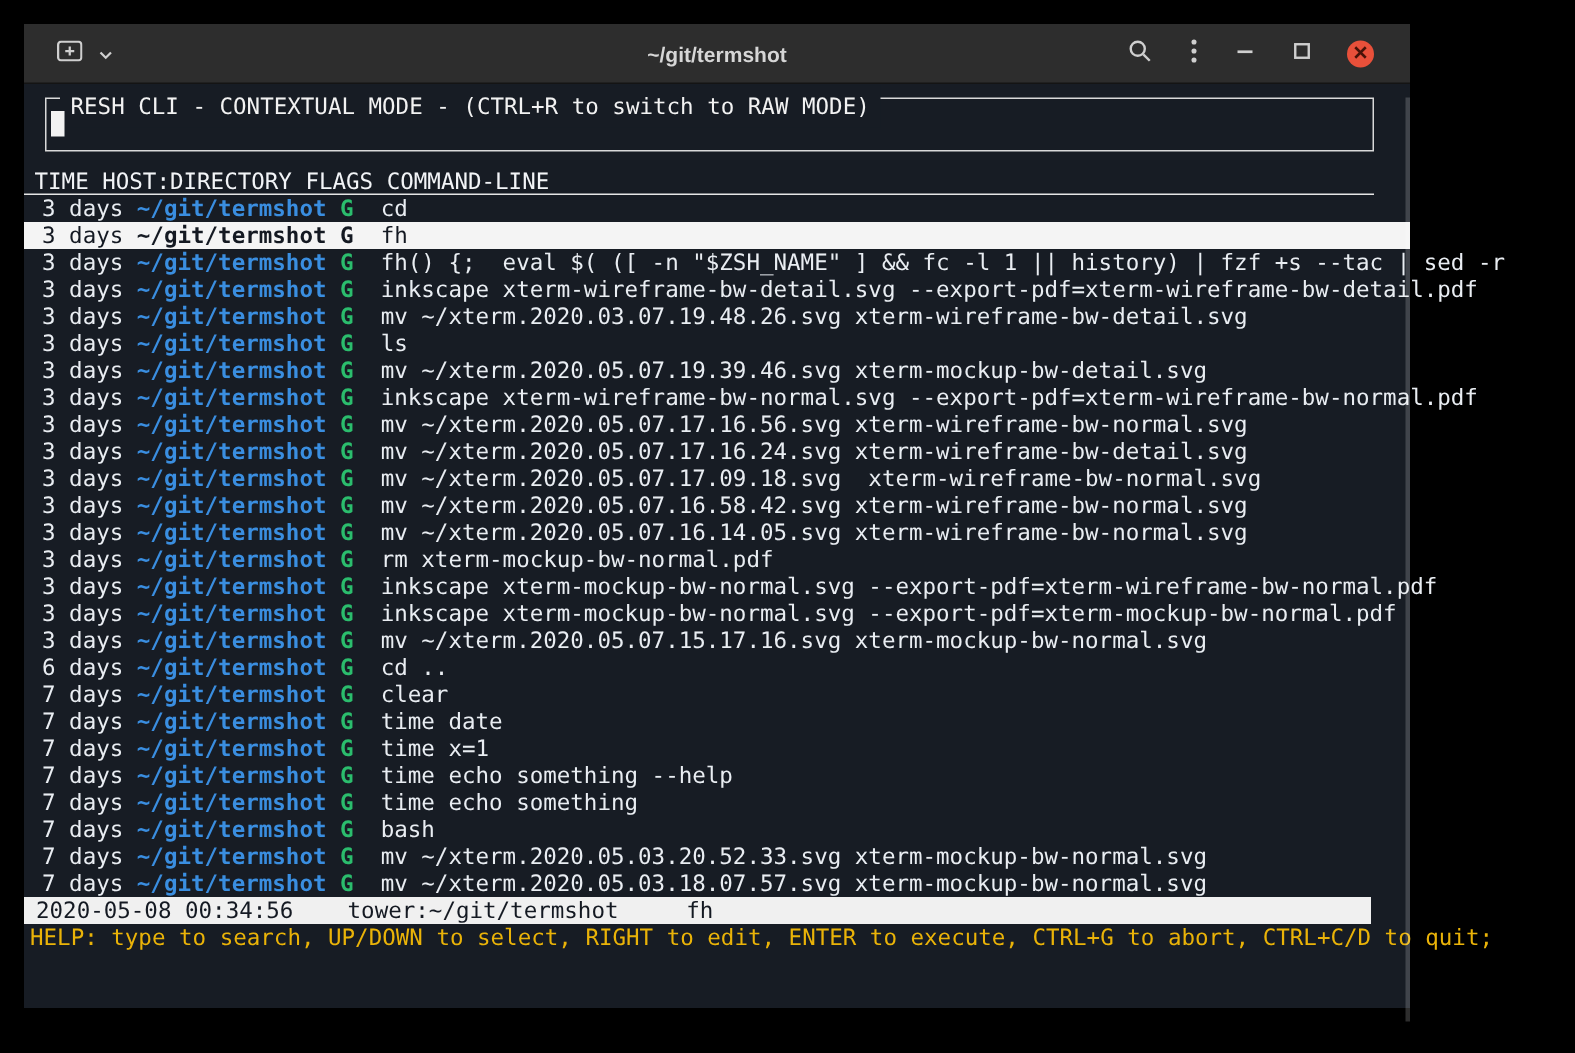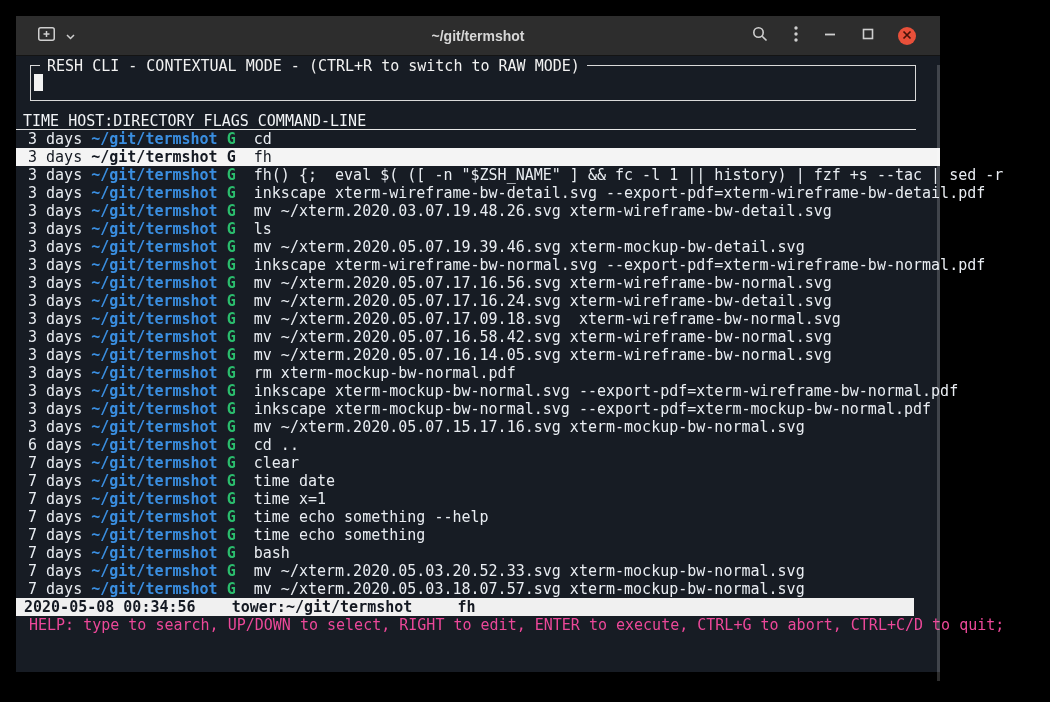--- a/index.html
+++ b/index.html
@@ -60,21 +60,21 @@
   }
   .search-box {
     position:relative;
     margin:9px 24px 0 14px;
     height:36px;
     border:1px solid var(--border_white,#d9d9d9);
   }
   .search-box .box-label {
     position:absolute; top:-9px; left:9px;
     background:var(--terminal_bg,#171c24);
-    padding:0 7px;
+    padding:5px 7px;
     color:#f2f2f2;
     white-space:pre;
     line-height:18px;
     text-align:right;
   }
   .text-cursor {
     position:absolute; left:3px; top:8px;
     width:9px; height:17px;
     background:#f2f2f2;
   }
@@ -97,27 +97,27 @@
     background:var(--selection_bg,#f4f4f4);
     color:var(--selection_fg,#141922);
   }
   .row.selected .c-dir, .row.selected .c-flag { color:var(--selection_fg,#141922); }
   .status-bar {
     height:18px; line-height:18px;
     margin-right:26px;
     padding-left:8px;
     background:var(--status_bg,#f0f0f0);
     color:var(--selection_fg,#141922);
-    font-weight:bold;
+    font-weight:normal;
     white-space:pre;
   }
   .help-bar {
     height:18px; line-height:18px;
-    padding-left:13px;
-    color:#ec4899;
+    padding-left:4px;
+    color:#eab308;
     white-space:pre;
   }
   .scrollbar {
     position:absolute; right:0; top:0;
     width:3px; height:100%;
     background:rgba(255,255,255,0.18);
   }
 </style>
 </head>
 <body>

